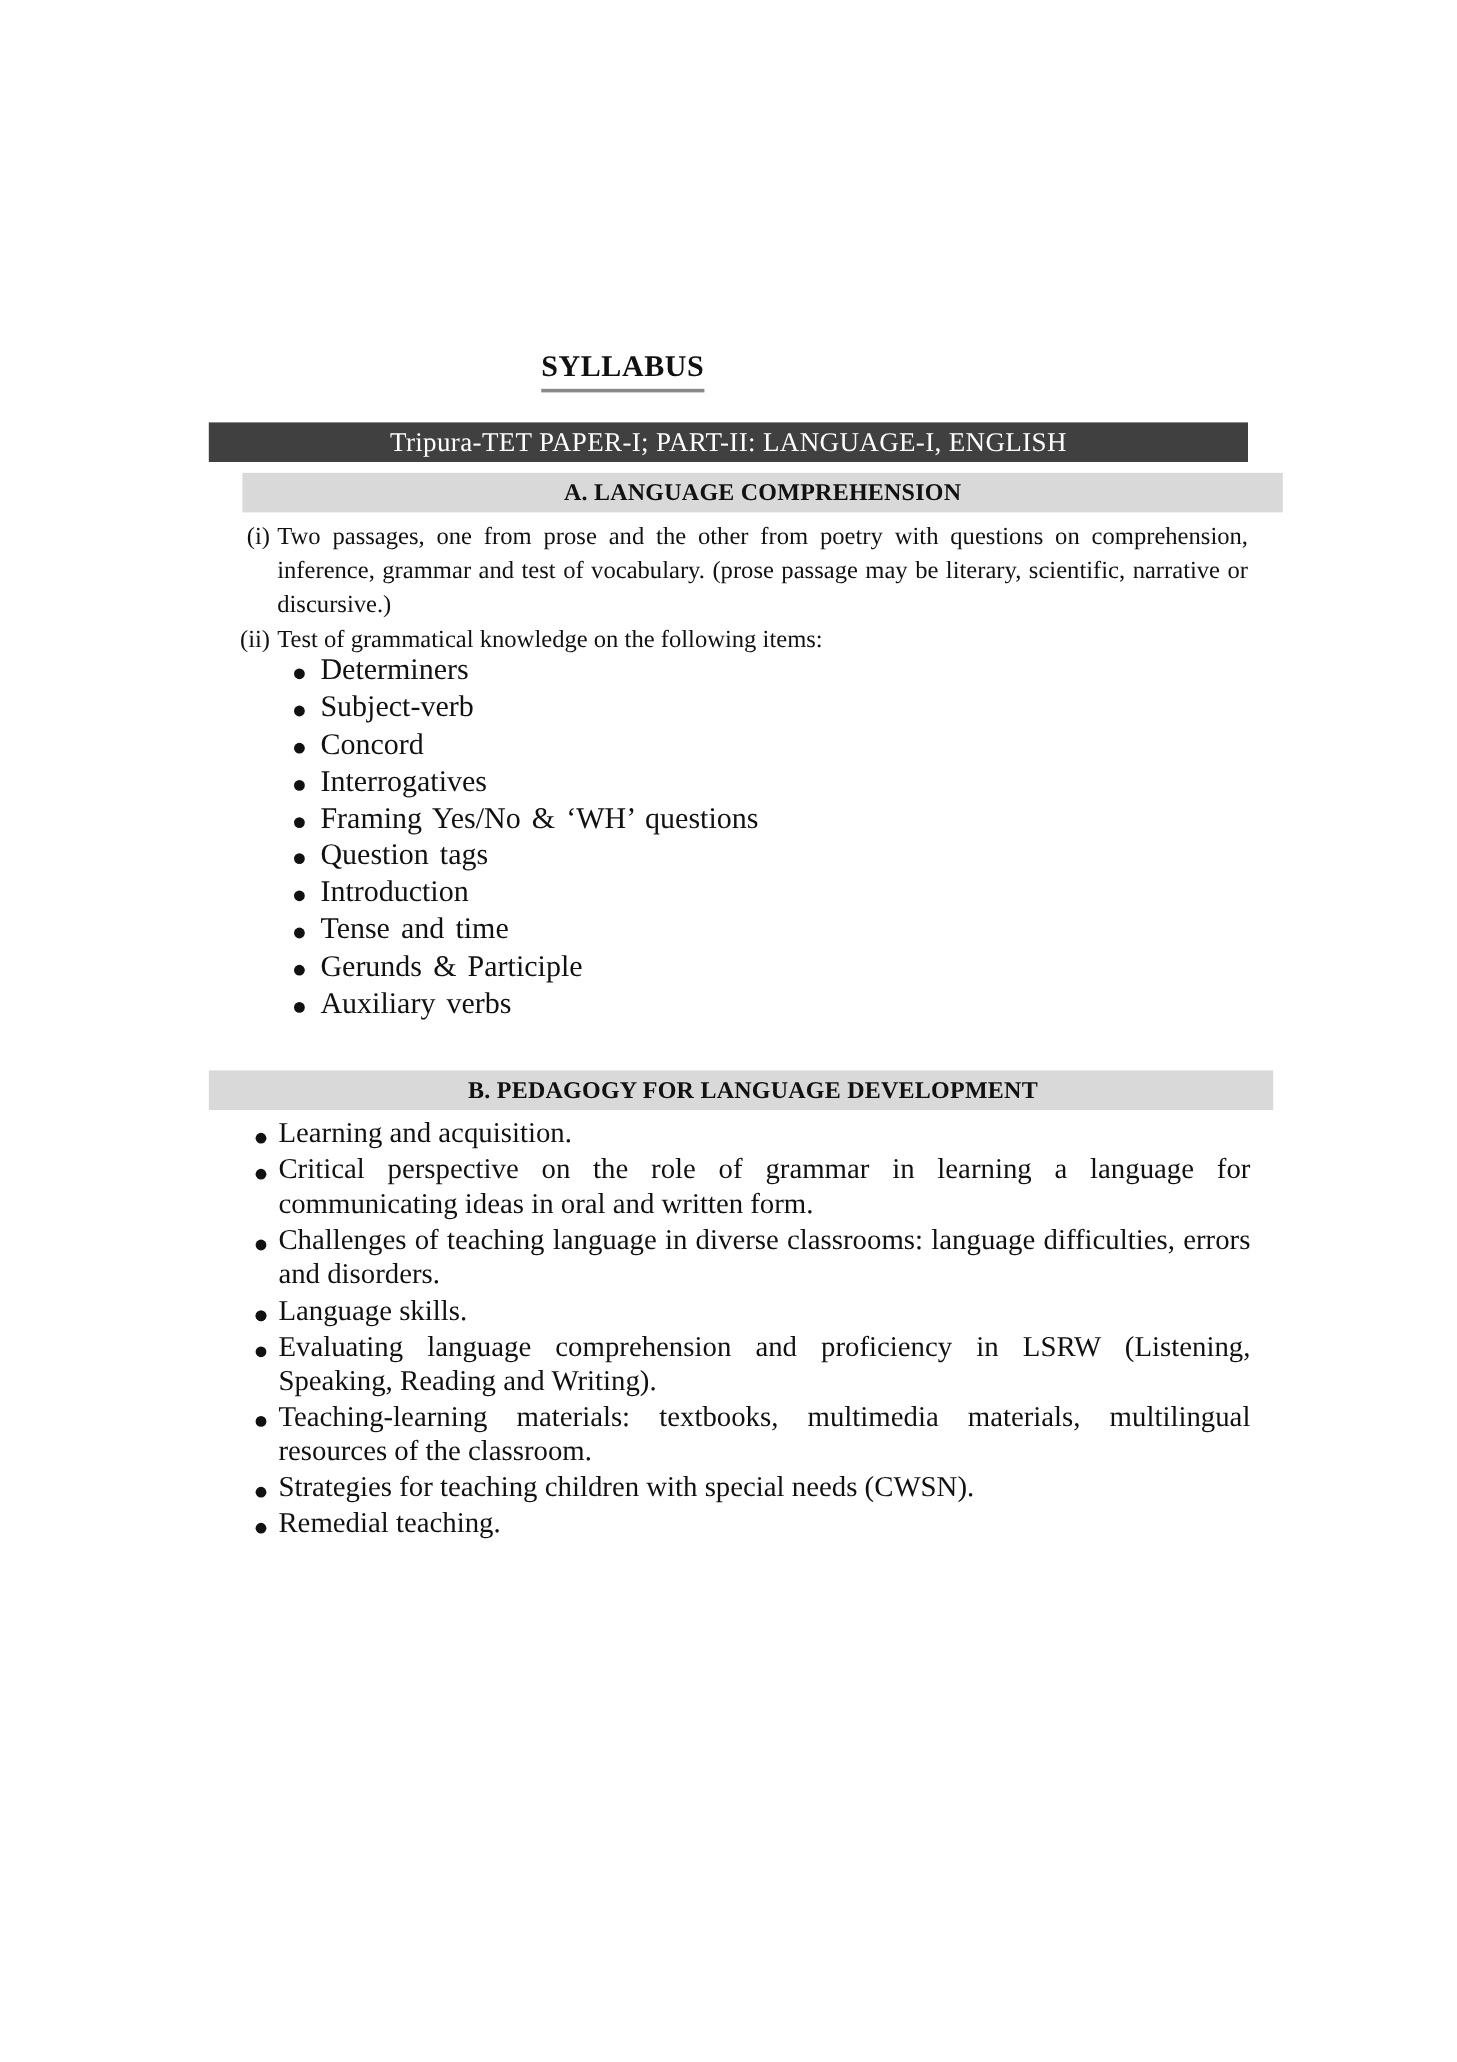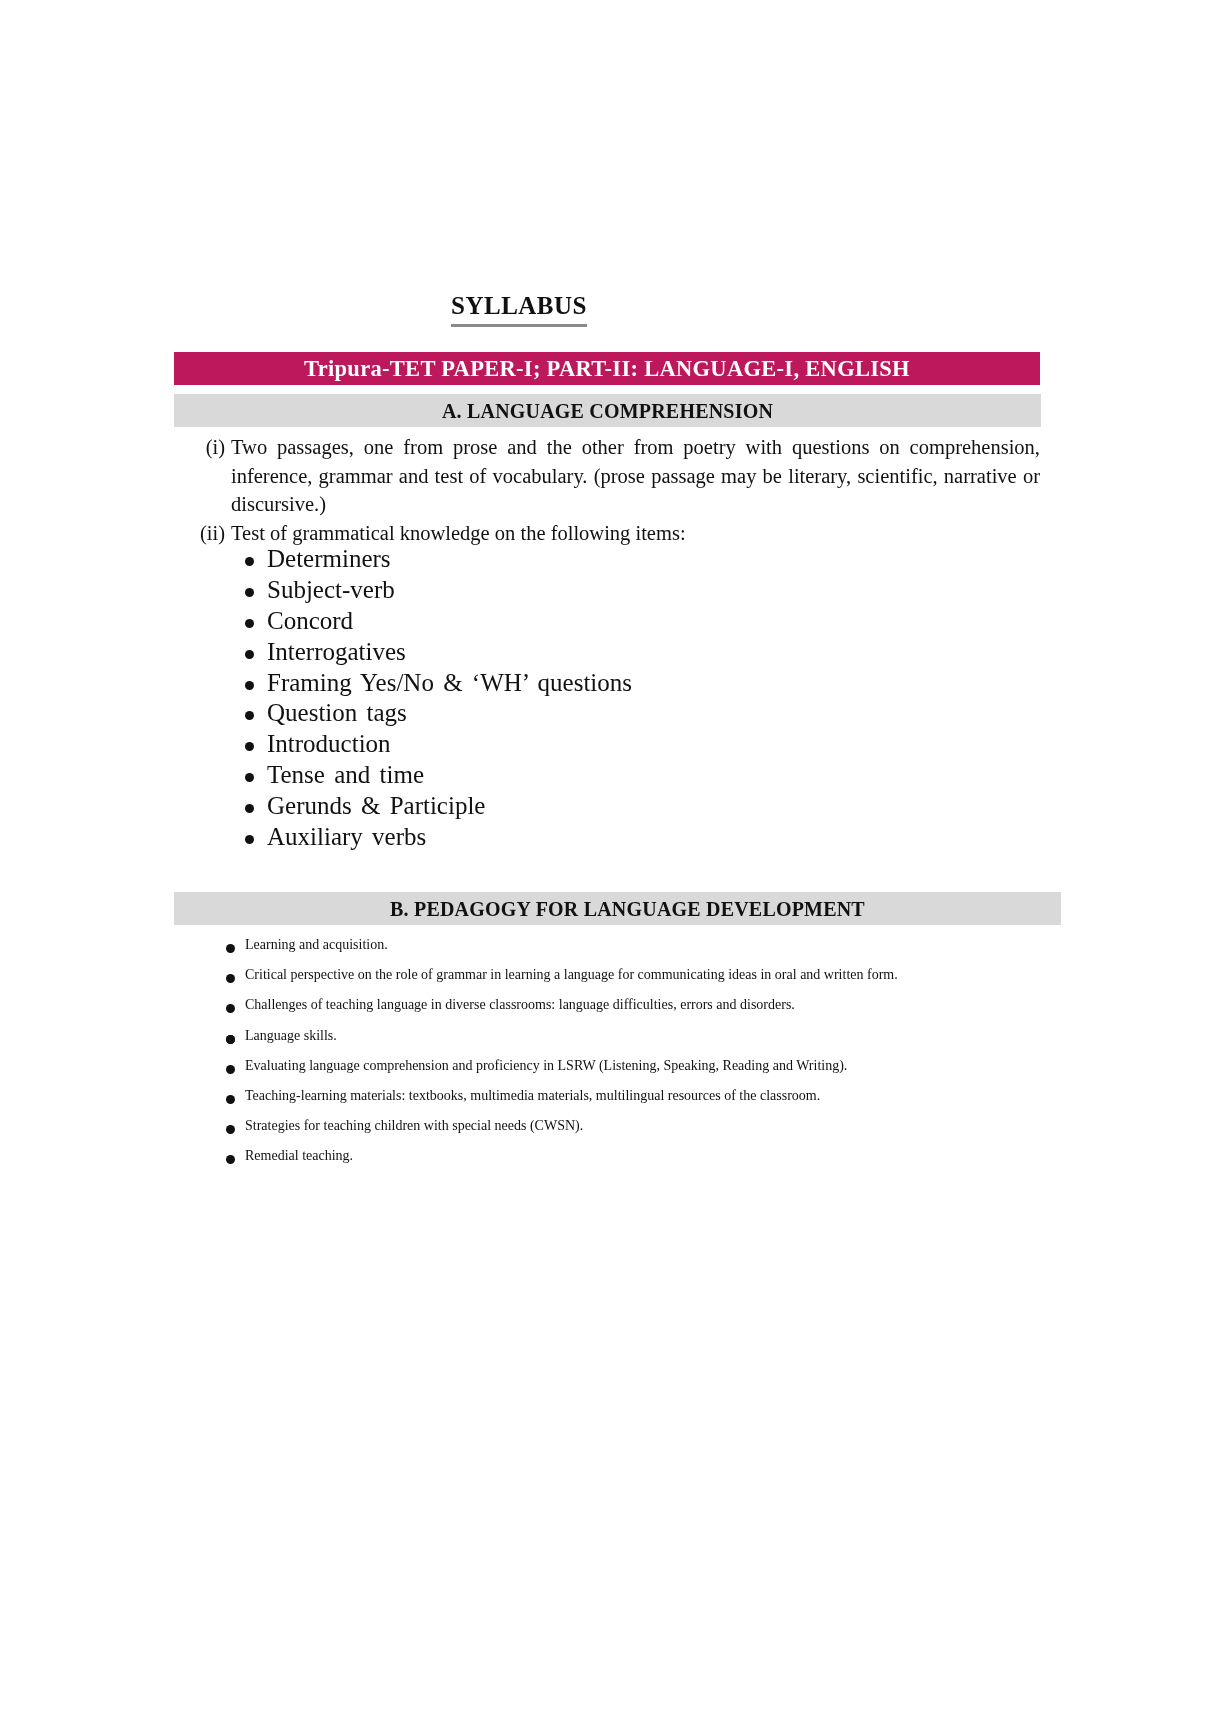--- a/index.html
+++ b/index.html
@@ -2,44 +2,44 @@
 <html><head>
 <meta charset="utf-8">
 <style>
   html, body { margin: 0; padding: 0; background: #ffffff; }
   body { width: 1214px; height: 1718px; position: relative; overflow: hidden;
          font-family: "Liberation Serif", "DejaVu Serif", serif; color: #111; }
   .page-title { position: absolute; left: 0; width: 1038px; top: 292px; text-align: center; }
   .page-title span { font-size: 25px; font-weight: bold; letter-spacing: 0.5px;
          display: inline-block; padding-bottom: 4px; border-bottom: 3px solid #8a8a8a; line-height: 28px; }
   .paper-bar { position: absolute; left: 174px; width: 866px; top: 352px; height: 33px;
-         background: #be185d; color: #fff; text-align: center; font-weight: bold; font-size: 22.5px;
+         background: #404040; color: #fff; text-align: center; font-weight: normal; font-size: 22.5px;
          line-height: 33px; letter-spacing: 0.3px; }
   .section-bar { position: absolute; left: 174px; width: 867px; height: 33px; background: #d9d9d9;
          text-align: center; font-weight: bold; font-size: 20px; line-height: 34px; letter-spacing: 0.2px; }
   .numbered { position: absolute; left: 174px; width: 866px; font-size: 20.5px; line-height: 28.5px; }
   .num-item { position: relative; padding-left: 57px; text-align: justify; }
   .num-label { position: absolute; left: 0; width: 51px; text-align: right; }
   .sub-bullets { position: absolute; left: 245px; font-size: 25px; }
   .sub-bullets .bl { height: 30.9px; line-height: 30px; position: relative; padding-left: 22px; white-space: nowrap; word-spacing: 3px; }
   .dot { position: absolute; left: 0; top: 13px; width: 9px; height: 9px; border-radius: 50%; background: #111; }
-  .ped-list { position: absolute; left: 224px; width: 831px; font-size: 14px; line-height: 28.5px; }
+  .ped-list { position: absolute; left: 211px; width: 831px; font-size: 24px; line-height: 28.5px; }
   .ped-list .pl { position: relative; padding-left: 21px; text-align: justify; margin-bottom: 1.7px; }
   .ped-list .pl .dot { left: 2px; top: 13px; }
 </style>
 </head>
 <body>
 
 <div class="page-title">
   <span>SYLLABUS</span>
 </div>
 
 <div class="paper-bar">Tripura-TET PAPER-I; PART-II: LANGUAGE-I, ENGLISH</div>
 
-<div class="section-bar" style="top:394px;">A. LANGUAGE COMPREHENSION</div>
+<div class="section-bar" style="top:394px;margin-left:28px;">A. LANGUAGE COMPREHENSION</div>
 
 <div class="numbered" style="top:433px;">
   <div class="num-item">
     <span class="num-label">(i)</span>
     <span>Two passages, one from prose and the other from poetry with questions on comprehension, inference, grammar and test of vocabulary. (prose passage may be literary, scientific, narrative or discursive.)</span>
   </div>
   <div class="num-item">
     <span class="num-label">(ii)</span>
     <span>Test of grammatical knowledge on the following items:</span>
   </div>

